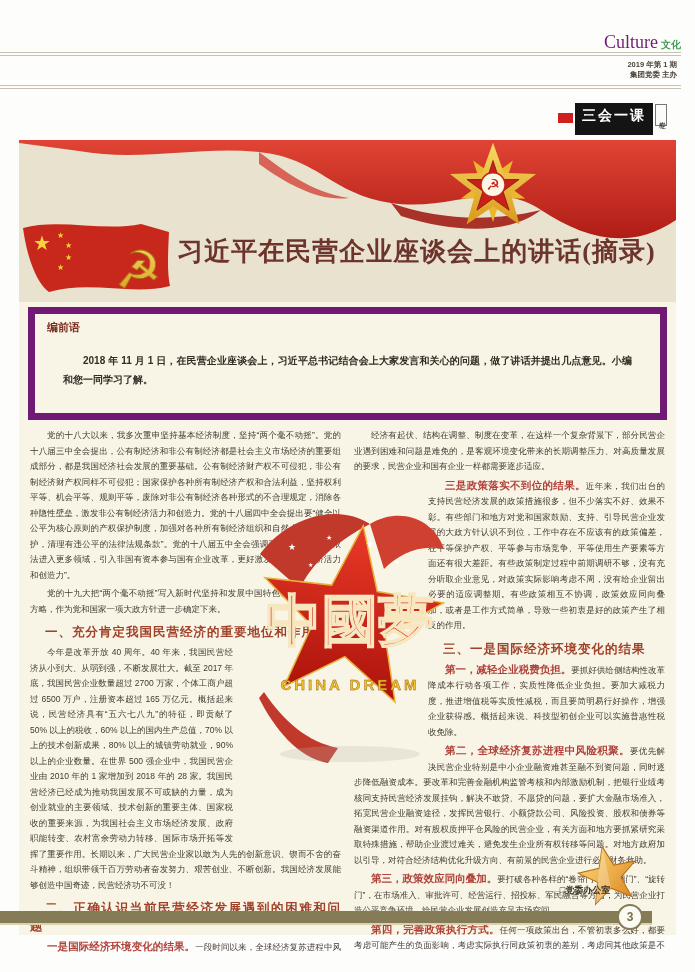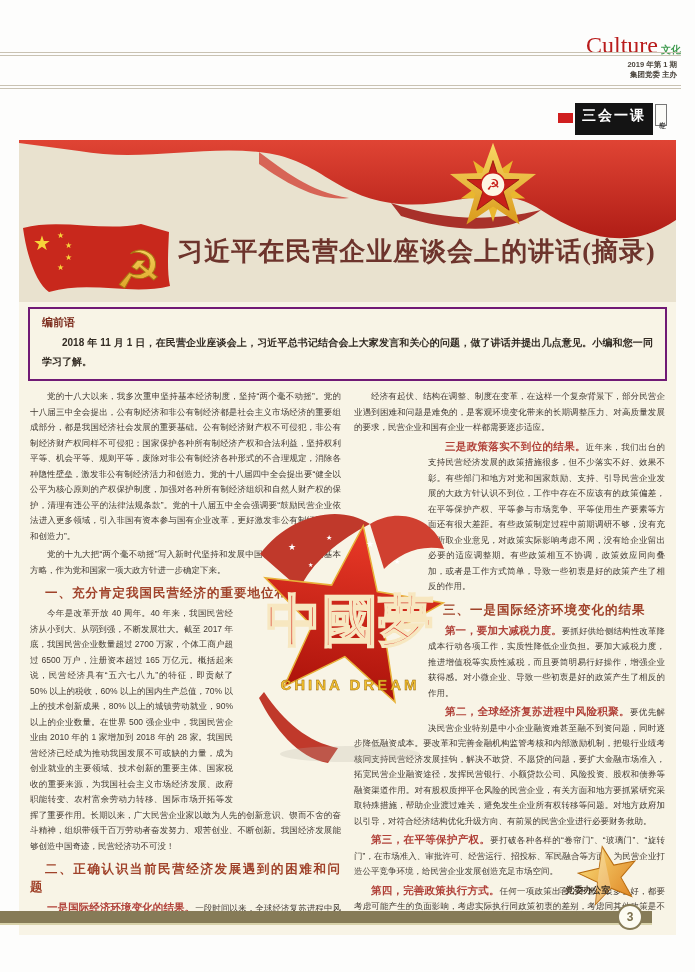--- a/index.html
+++ b/index.html
@@ -1,20 +1,20 @@
 <!DOCTYPE html>
 <html><head>
 <meta charset="utf-8">
 <style>
   html,body{margin:0;padding:0;background:#ffffff;}
   .page{position:relative;width:695px;height:972px;background:#fdfdfc;overflow:hidden;
         font-family:"Liberation Sans","DejaVu Sans",sans-serif;}
   
   .hdr-section{position:absolute;top:32px;right:14px;white-space:nowrap;}
-  .hdr-section .en{font-family:"Liberation Serif","DejaVu Serif",serif;font-size:24px;color:#b91c1c;text-align:center;}
+  .hdr-section .en{font-family:"Liberation Serif","DejaVu Serif",serif;font-size:18px;color:#701a75;text-align:center;}
   .hdr-section .cn{font-size:10px;color:#3f9b4f;font-weight:bold;margin-left:3px;}
   .rule{position:absolute;left:0;width:681px;border-top:1px solid #c9c2b2;}
   .rule.r1{top:52px;}
   .rule.r2{top:55px;}
   .rule.r3{top:85px;}
   .rule.r4{top:88px;}
   .masthead{position:absolute;left:10px;top:56px;color:#96908a;font-family:"Liberation Serif","DejaVu Serif",serif;}
   .masthead .m1{font-size:22px;letter-spacing:2px;}
   .masthead .m2{font-size:13px;position:relative;top:4px;margin-left:2px;}
   .masthead .m3{font-size:20px;position:relative;top:-9px;margin-left:2px;}
@@ -33,25 +33,25 @@
   
   .banner{position:relative;width:657px;height:162px;background:#e9e2cf;overflow:hidden;}
   .banner svg{position:absolute;}
   .banner .ribbon{left:0;top:0;}
   .banner .medal{left:428px;top:2px;}
   .banner .flag{left:0px;top:76px;}
   .banner-title{position:absolute;left:140px;right:2px;top:94px;text-align:center;
                 font-family:"Liberation Serif","DejaVu Serif",serif;font-weight:bold;
                 font-size:26px;color:#6d342c;letter-spacing:1px;white-space:nowrap;}
   
-  .editor-note{margin:5px 9px 0 9px;border:2px solid #701a75;padding:6px 12px 8px 12px;
+  .editor-note{margin:5px 9px 0 9px;border:7px solid #701a75;padding:6px 12px 8px 12px;
                color:#332c24;}
   .editor-note .lbl{font-size:11px;font-weight:bold;color:#7d2e1f;margin-bottom:3px;}
   .editor-note .txt{font-size:10px;font-weight:bold;line-height:19px;text-indent:2em;
-                    text-align:justify;margin:0;}
+                    text-align:justify;margin:16px;}
   
   .columns{display:flex;gap:13px;padding:8px 11px 0 11px;height:528px;overflow:hidden;}
   .col{flex:1;min-width:0;}
   .blk{margin:0 0 3px 0;text-indent:2em;font-size:8.5px;line-height:15.5px;color:#413a33;
        text-align:justify;}
   .blk .lead{color:#b04038;font-weight:bold;font-size:10.5px;}
   .blk-h{color:#a0422a;font-size:12.5px;font-weight:bold;letter-spacing:1px;
          margin:6px 0 4px 0;text-indent:1.2em;line-height:18px;}
   .spacer-r{float:right;width:102px;height:192px;margin-left:6px;}
   .spacer-l{float:left;width:68px;height:252px;margin-top:44px;margin-right:6px;}
@@ -152,25 +152,25 @@
 
         </div>
       <div class="col" id="right-col">
 
           <p class="blk blk-p"><span>经济有起伏、结构在调整、制度在变革，在这样一个复杂背景下，部分民营企业遇到困难和问题是难免的，是客观环境变化带来的长期调整压力、对高质量发展的要求，民营企业和国有企业一样都需要逐步适应。</span></p>
 
           <p class="blk blk-pl"><span class="spacer-l"></span><span class="lead">三是政策落实不到位的结果。</span><span>近年来，我们出台的支持民营经济发展的政策措施很多，但不少落实不好、效果不彰。有些部门和地方对党和国家鼓励、支持、引导民营企业发展的大政方针认识不到位，工作中存在不应该有的政策偏差，在平等保护产权、平等参与市场竞争、平等使用生产要素等方面还有很大差距。有些政策制定过程中前期调研不够，没有充分听取企业意见，对政策实际影响考虑不周，没有给企业留出必要的适应调整期。有些政策相互不协调，政策效应同向叠加，或者是工作方式简单，导致一些初衷是好的政策产生了相反的作用。</span></p>
 
           <p class="blk blk-h"><span>三、一是国际经济环境变化的结果</span></p>
 
-          <p class="blk blk-pl"><span class="lead">第一，要加大减税力度。</span><span>要抓好供给侧结构性改革降成本行动各项工作，实质性降低企业负担。要加大减税力度，推进增值税等实质性减税，而且要简明易行好操作，增强企业获得感。对小微企业、导致一些初衷是好的政策产生了相反的作用。</span></p>
+          <p class="blk blk-pl"><span class="lead">第一，减轻企业税费负担。</span><span>要抓好供给侧结构性改革降成本行动各项工作，实质性降低企业负担。要加大减税力度，推进增值税等实质性减税，而且要简明易行好操作，增强企业获得感。概括起来说、科技型初创企业可以实施普惠性税收免除。</span></p>
 
           <p class="blk blk-pl"><span class="lead">第二，全球经济复苏进程中风险积聚。</span><span>要优先解决民营企业特别是中小企业融资难甚至融不到资问题，同时逐步降低融资成本。要改革和完善金融机构监管考核和内部激励机制，把银行业绩考核同支持民营经济发展挂钩，解决不敢贷、不愿贷的问题，要扩大金融市场准入，拓宽民营企业融资途径，发挥民营银行、小额贷款公司、风险投资、股权和债券等融资渠道作用。对有股权质押平仓风险的民营企业，有关方面和地方要抓紧研究采取特殊措施，帮助企业渡过难关，避免发生企业所有权转移等问题。对地方政府加以引导，对符合经济结构优化升级方向、有前景的民营企业进行必要财务救助。</span></p>
 
-          <p class="blk blk-pl"><span class="lead">第三，在平等保护产权。</span><span>要打破各种各样的“卷帘门”、“玻璃门”、“旋转门”，在市场准入、审批许可、经营运行、招投标、军民融合等方面，为民营企业打造公平竞争环境，给民营企业发展创造充足市场空间。</span></p>
+          <p class="blk blk-pl"><span class="lead">第三，政策效应同向叠加。</span><span>要打破各种各样的“卷帘门”、“玻璃门”、“旋转门”，在市场准入、审批许可、经营运行、招投标、军民融合等方面，为民营企业打造公平竞争环境，给民营企业发展创造充足市场空间。</span></p>
 
           <p class="blk blk-pl"><span class="lead">第四，完善政策执行方式。</span><span>任何一项政策出台，不管初衷多么好，都要考虑可能产生的负面影响，考虑实际执行同政策初衷的差别，考虑同其他政策是不是有叠加效应，不断提高政策水平。</span></p>
 
         </div>
     </div>
   </div>
 
   <svg class="china-dream" width="205" height="300" viewBox="0 0 205 300">
     <defs>
       <linearGradient id="starRed" x1="0" y1="0" x2="0" y2="1">

